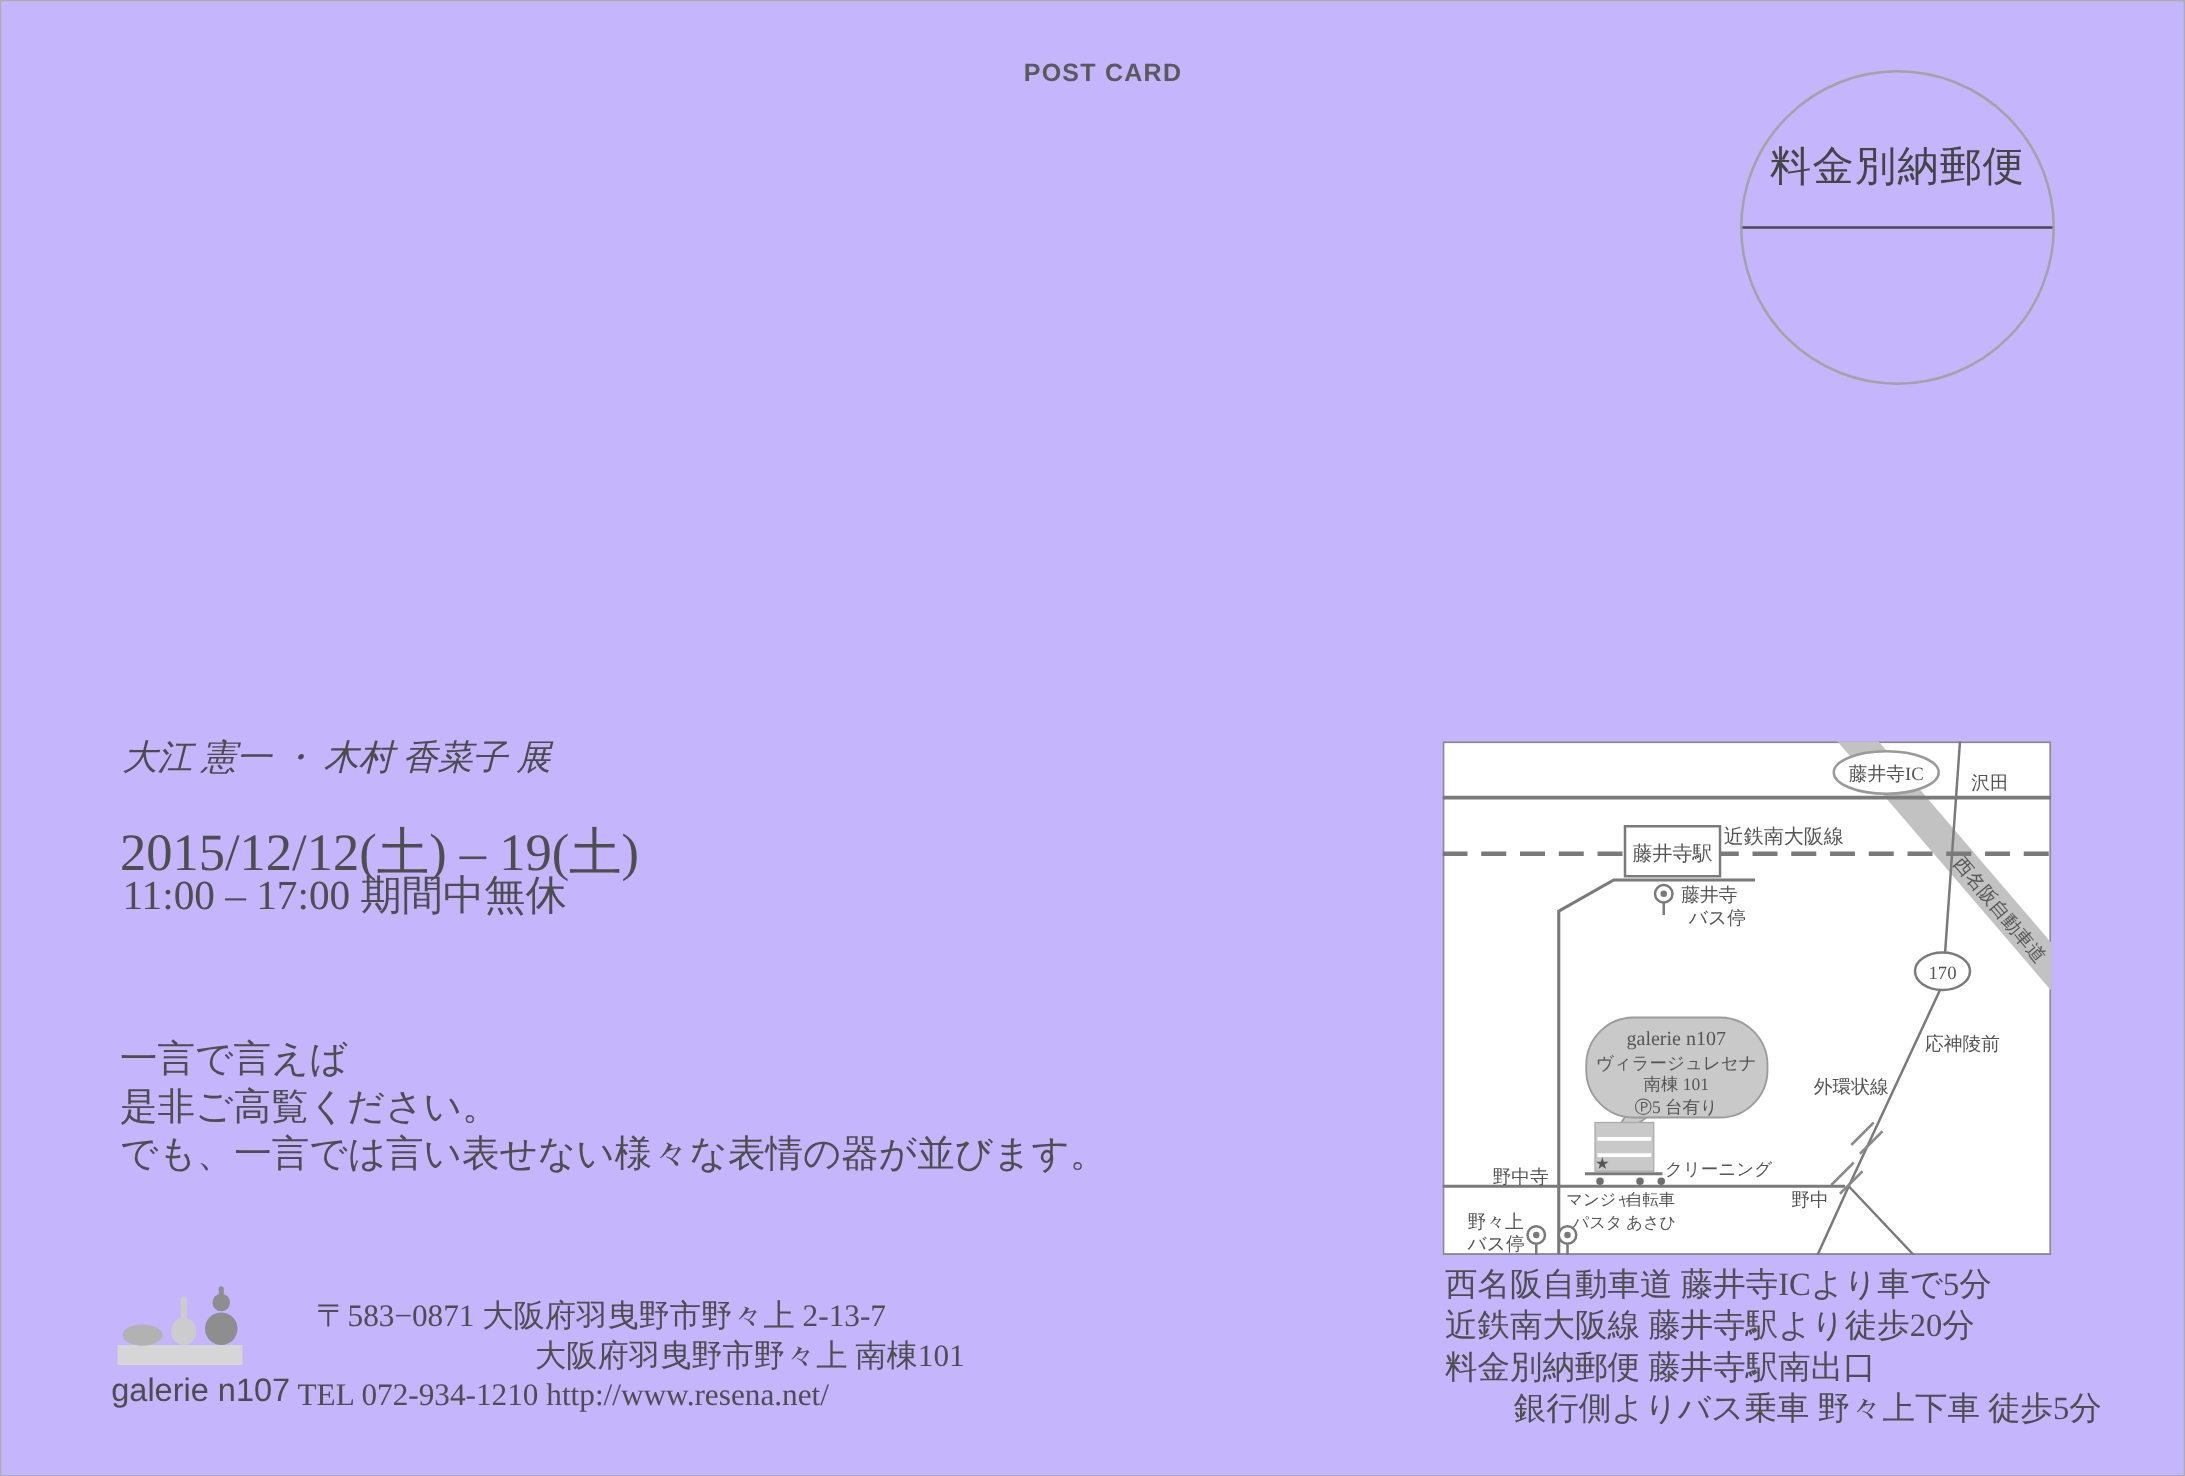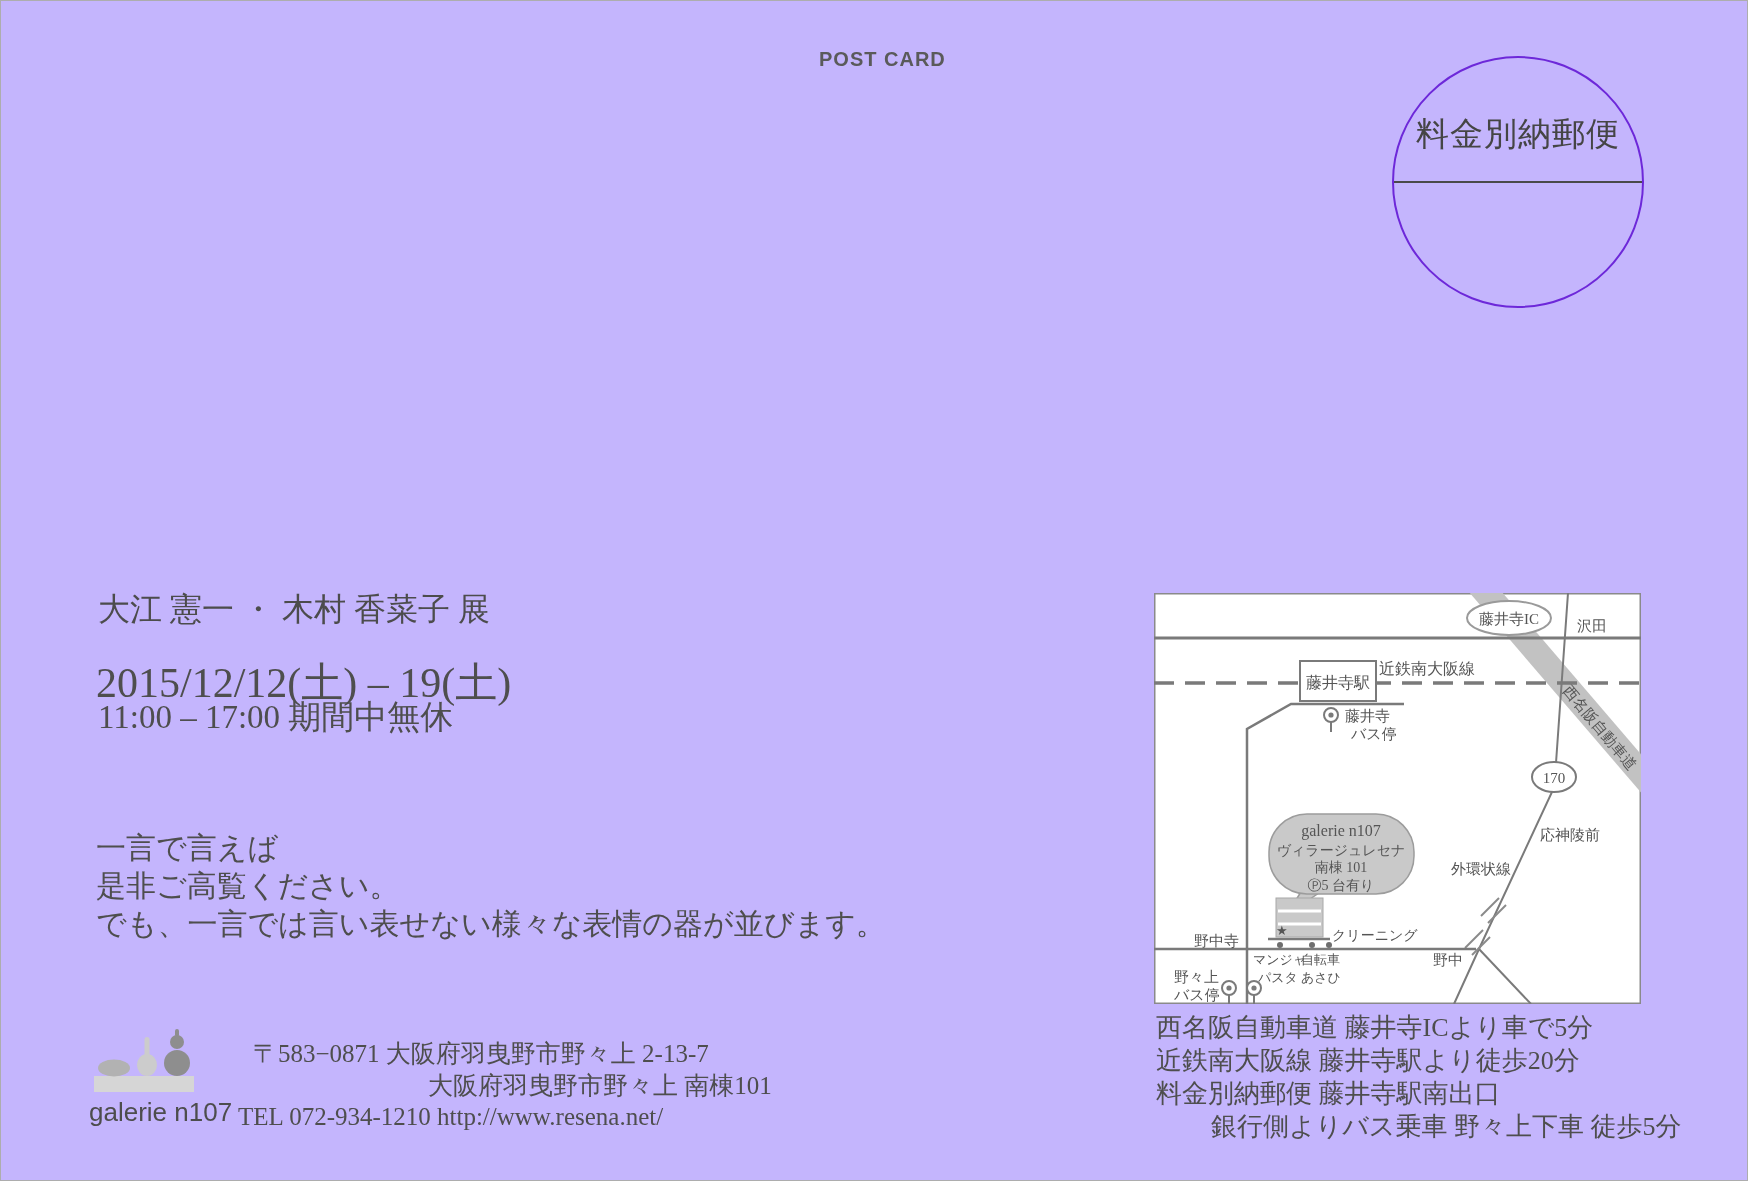--- a/index.html
+++ b/index.html
@@ -6,27 +6,27 @@
   .page{
     position:relative;width:1748px;height:1181px;background:#c4b5fd;
     border:1px solid #adadad;box-sizing:border-box;overflow:hidden;
     font-family:"Liberation Serif","DejaVu Serif",serif;color:#4e4e4e;
   }
   .abs{position:absolute;line-height:1;white-space:nowrap;}
   
   .postcard-label{left:818px;top:48px;font-family:"Liberation Sans","DejaVu Sans",sans-serif;
     font-size:20px;font-weight:600;letter-spacing:1px;color:#5a5a5a;}
   
-  .stamp{left:1391px;top:55px;width:252px;height:252px;border:2px solid #6d28d9;
+  .stamp{left:1391px;top:55px;width:252px;height:252px;border:2px solid #a3a3a3;
     border-radius:50%;box-sizing:border-box;}
   .stamp-line{position:absolute;left:0;right:0;top:calc(50% - 1px);height:2px;background:#4a4a4a;}
   .stamp-text{position:absolute;left:0;right:0;top:60px;text-align:center;
     font-size:33px;color:#454545;letter-spacing:1px;}
   
-  .title{left:97px;top:592px;font-size:32px;color:#4c4c4c;}
+  .title{left:97px;top:592px;font-size:28px;color:#4c4c4c;font-style:italic;}
   .dates{left:95px;top:661px;font-size:42px;}
   .hours{left:97px;top:700px;font-size:33px;}
   .attendance{left:97px;top:752px;font-size:29px;}
   .description{left:95px;top:828px;font-size:30px;line-height:38px;}
   
   .gallery-name{left:88px;top:1098px;font-family:"Liberation Sans","DejaVu Sans",sans-serif;
     font-size:26px;font-weight:500;color:#4d4d4d;}
   .addr1{left:252px;top:1040px;font-size:25px;}
   .addr2{left:427px;top:1072px;font-size:25px;}
   .addr3{left:237px;top:1103px;font-size:25px;}

